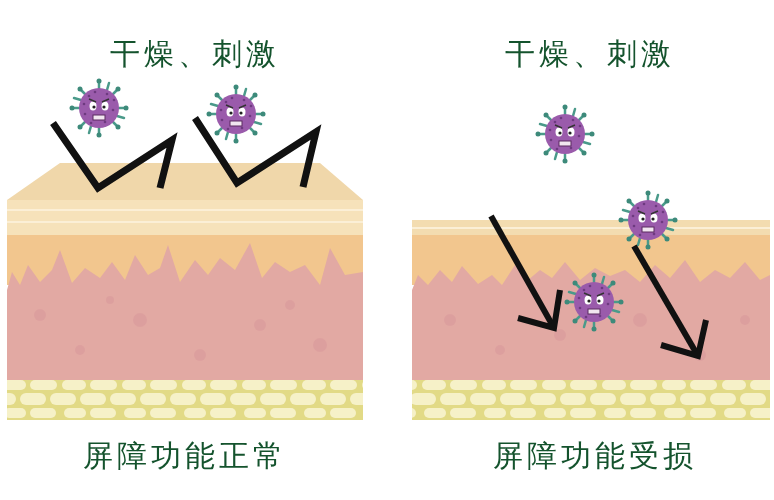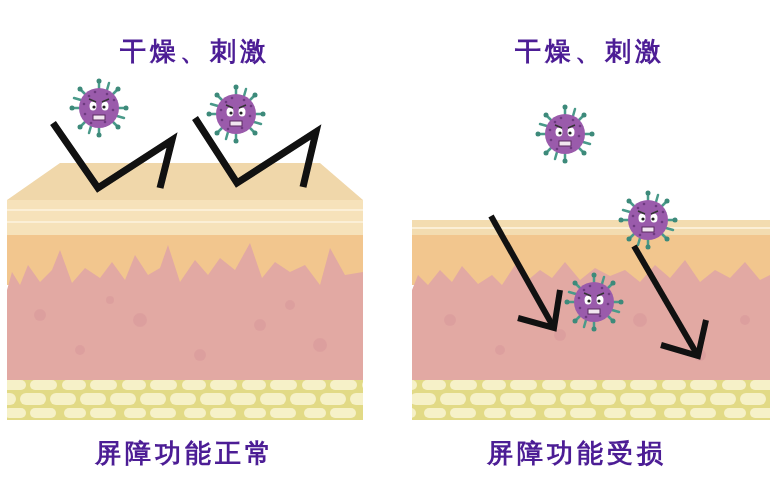--- a/index.html
+++ b/index.html
@@ -1,26 +1,26 @@
 <!DOCTYPE html>
 <html><head>
 <meta charset="utf-8">
 <style>
   html,body{margin:0;padding:0;background:#fff;}
   body{width:774px;height:500px;position:relative;overflow:hidden;font-family:"DejaVu Sans","Liberation Sans",sans-serif;}
-  .label{position:absolute;font-size:26px;font-weight:bold;color:#4c1d95;letter-spacing:4px;text-align:center;white-space:nowrap;}
+  .label{position:absolute;font-size:30px;font-weight:normal;color:#14532d;letter-spacing:4px;text-align:center;white-space:nowrap;}
   svg{position:absolute;left:0;top:0;}
 </style>
 </head>
 <body>
 
 <div class="label" style="left:105px;top:34px;width:180px;">干燥、刺激</div>
 <div class="label" style="left:500px;top:34px;width:180px;">干燥、刺激</div>
 <div class="label" style="left:80px;top:436px;width:210px;">屏障功能正常</div>
-<div class="label" style="left:472px;top:436px;width:210px;">屏障功能受损</div>
+<div class="label" style="left:490px;top:436px;width:210px;">屏障功能受损</div>
 
 <svg width="774" height="500" viewBox="0 0 774 500">
   <defs>
     <g id="virus">
       <g stroke="#4a9a8a" stroke-width="2.5" stroke-linecap="round">
         <line x1="0" y1="-20" x2="0" y2="-27"></line>
           <line x1="0" y1="20" x2="0" y2="27"></line>
         <line x1="-20" y1="0" x2="-27" y2="0"></line>
           <line x1="20" y1="0" x2="27" y2="0"></line>
         <line x1="14" y1="14" x2="19" y2="19"></line>

